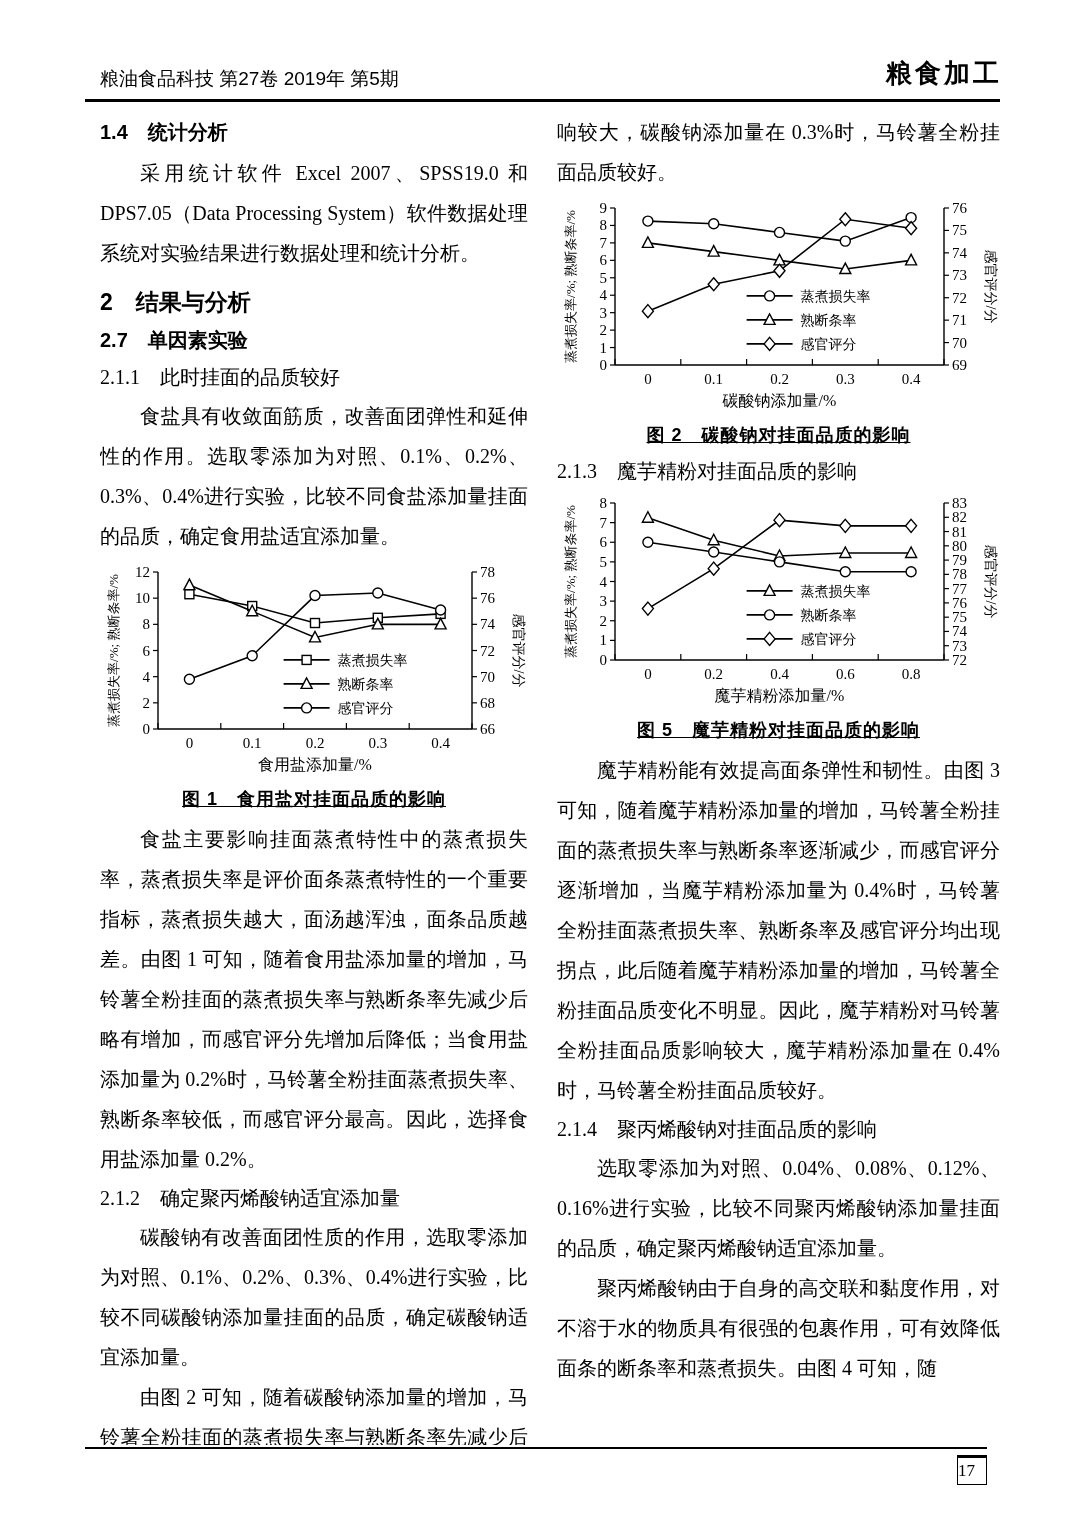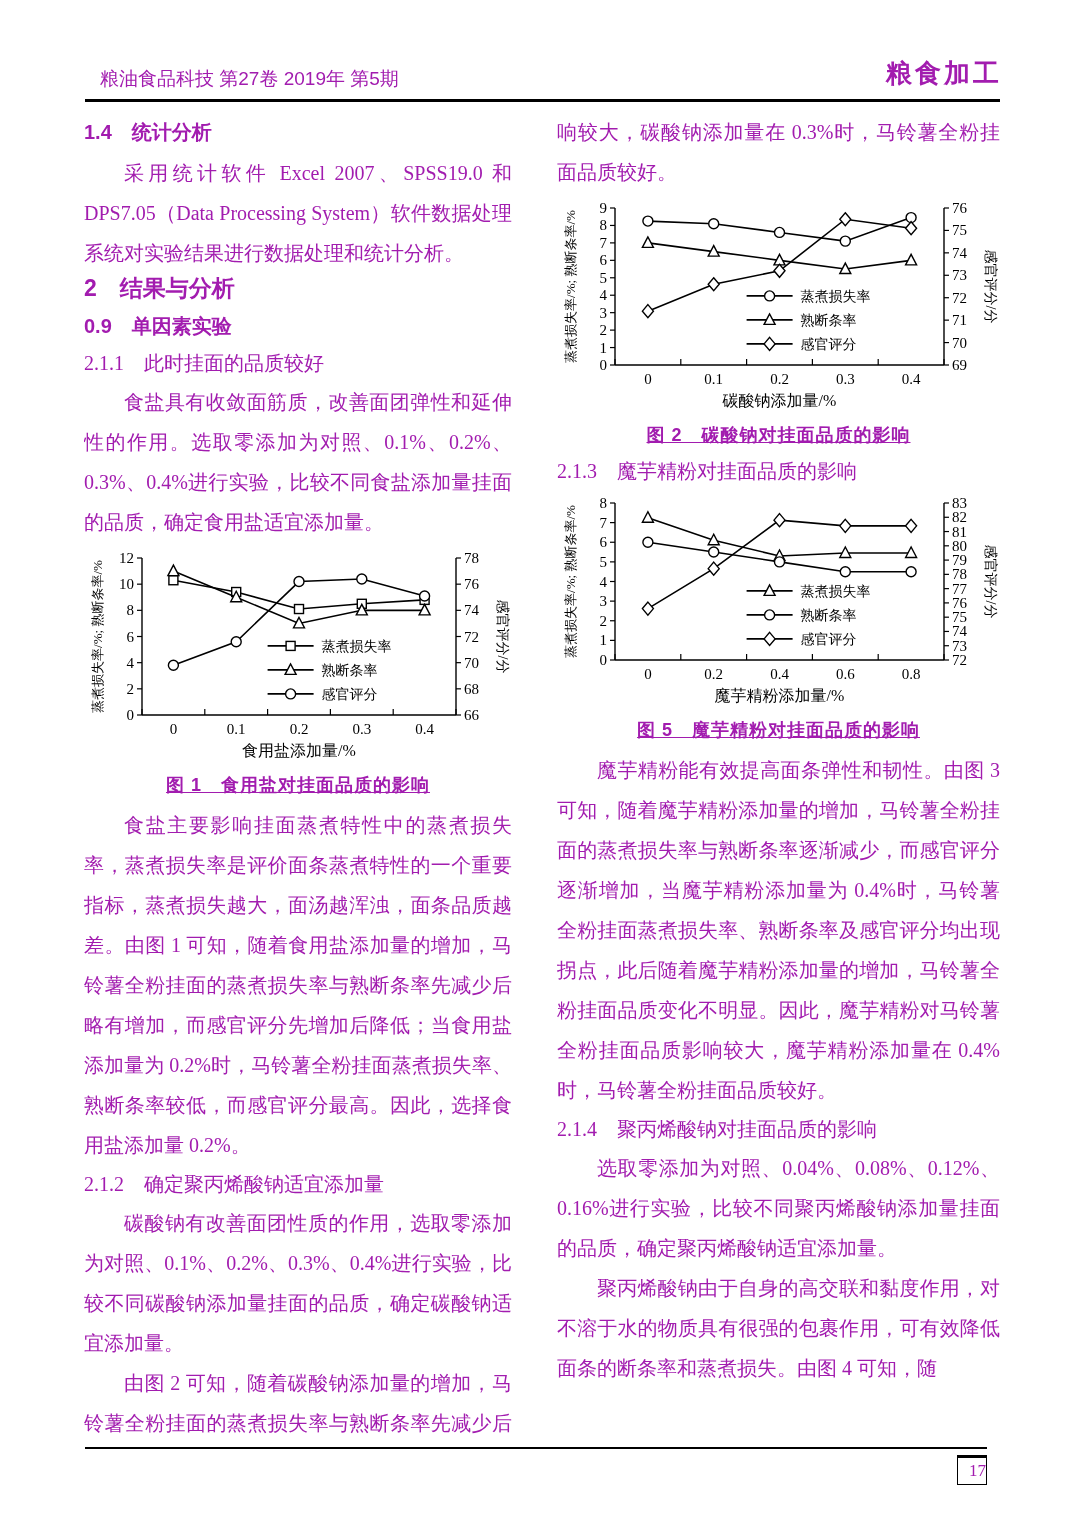--- a/index.html
+++ b/index.html
@@ -1,36 +1,36 @@
 <!DOCTYPE html>
 <html><head>
 <meta charset="utf-8">
 <style>
   html,body{margin:0;padding:0;background:#ffffff;}
-  .page{position:relative;width:1084px;height:1535px;background:#fff;color:#a21caf;
+  .page{position:relative;width:1084px;height:1535px;background:#fff;color:#000000;
         font-family:"Liberation Serif","DejaVu Serif",serif;overflow:hidden;}
   
   .hdr-left{position:absolute;left:100px;top:66px;font-size:19px;
             font-family:"Liberation Sans","DejaVu Sans",sans-serif;}
   .hdr-right{position:absolute;right:82px;top:56px;font-size:26px;font-weight:bold;
              letter-spacing:3px;font-family:"Liberation Sans","DejaVu Sans",sans-serif;}
   .hdr-rule{position:absolute;left:85px;top:99px;width:915px;height:3px;background:#000;}
   
   .ftr-rule{position:absolute;left:85px;top:1447px;width:902px;height:2px;background:#000;}
   .pagenum{position:absolute;left:957px;top:1455px;width:28px;height:26px;
-           border:1px solid #000;border-top:3px solid #000;text-align:right;
+           border:1px solid #000;border-top:3px solid #000;text-align:left;
            font-size:17px;line-height:25px;}
   
   .col{position:absolute;top:112px;height:1333px;overflow:hidden;}
-  .col-left{left:84px;width:428px;}
+  .col-left{left:100px;width:428px;}
   .col-right{left:557px;width:443px;}
   p.body{font-size:20px;line-height:40px;text-align:justify;margin:0;text-indent:2em;}
   p.body.noindent{text-indent:0;}
   .h-major{font-family:"Liberation Sans","DejaVu Sans",sans-serif;font-weight:bold;
-           font-size:23px;margin:0 0 9px;}
+           font-size:23px;margin:14px 0 9px;}
   .h-sub{font-family:"Liberation Sans","DejaVu Sans",sans-serif;font-weight:bold;
          font-size:20px;margin:7px 0 7px;}
   .h-minor{font-size:20px;font-weight:normal;margin:3px 0 3px;line-height:32px;}
   figure{margin:6px 0 8px;padding:0;}
   figcaption{text-align:center;font-family:"Liberation Sans","DejaVu Sans",sans-serif;
              font-weight:bold;font-size:18px;letter-spacing:1px;margin-top:2px;text-decoration:underline;}
   .chart{width:100%;}
 </style>
 </head>
 <body>
@@ -38,21 +38,21 @@
 <div class="page">
 
   <div class="hdr-left">粮油食品科技 第27卷 2019年 第5期</div>
   <div class="hdr-right">粮食加工</div>
   <div class="hdr-rule"></div>
 
   <div class="col col-left">
     <div class="h-sub">1.4　统计分析</div>
     <p class="body">采用统计软件 Excel 2007、SPSS19.0 和 DPS7.05（Data Processing System）软件数据处理系统对实验结果进行数据处理和统计分析。</p>
     <div class="h-major">2　结果与分析</div>
-    <div class="h-sub">0.9　单因素实验</div>
+    <div class="h-sub">2.7　单因素实验</div>
     <div class="h-minor">2.1.1　此时挂面的品质较好</div>
     <p class="body">食盐具有收敛面筋质，改善面团弹性和延伸性的作用。选取零添加为对照、0.1%、0.2%、0.3%、0.4%进行实验，比较不同食盐添加量挂面的品质，确定食用盐适宜添加量。</p>
 
     <figure>
       <div class="chart"><svg width="428" height="219" viewBox="0 0 428 219" style="overflow: visible;">
             <line x1="58" y1="10" x2="58" y2="167" stroke="#000" stroke-width="1.4"></line>
             <line x1="372" y1="10" x2="372" y2="167" stroke="#000" stroke-width="1.4"></line>
             <line x1="58" y1="167" x2="372" y2="167" stroke="#000" stroke-width="1.4"></line>
             <line x1="53" y1="167" x2="58" y2="167" stroke="#000" stroke-width="1.2"></line>
             <text x="50" y="172" text-anchor="end" font-size="15" fill="#000" font-family="&quot;Liberation Serif&quot;,&quot;DejaVu Serif&quot;,serif">0</text>

